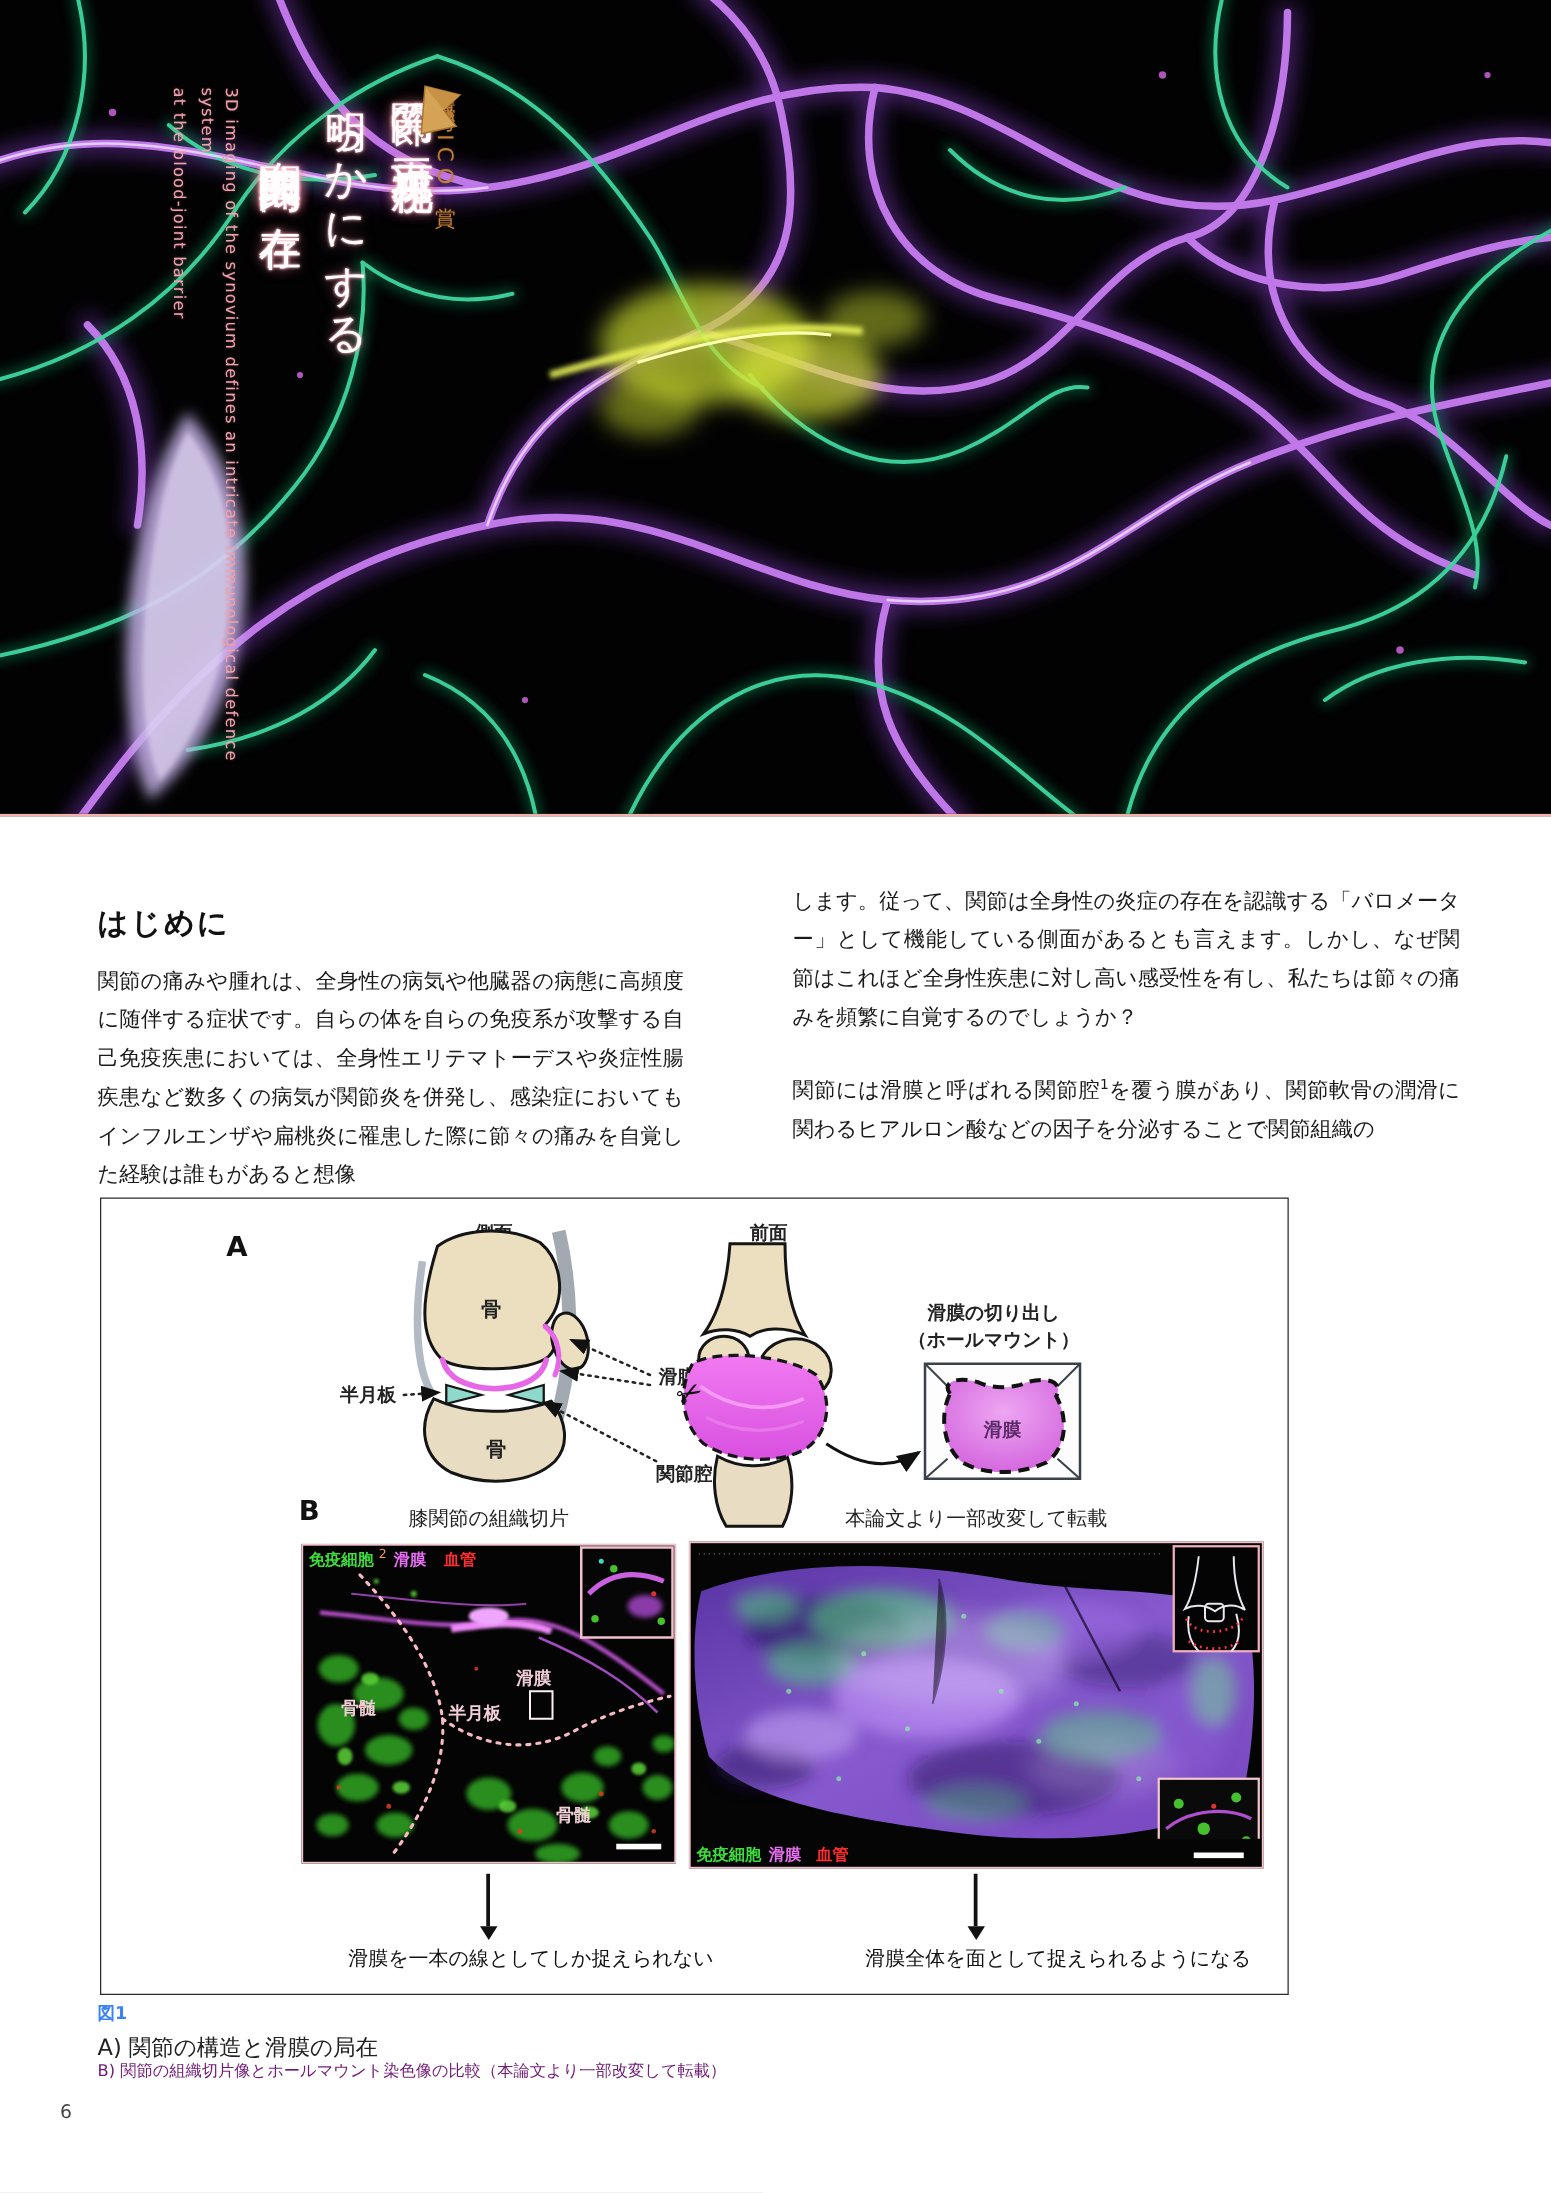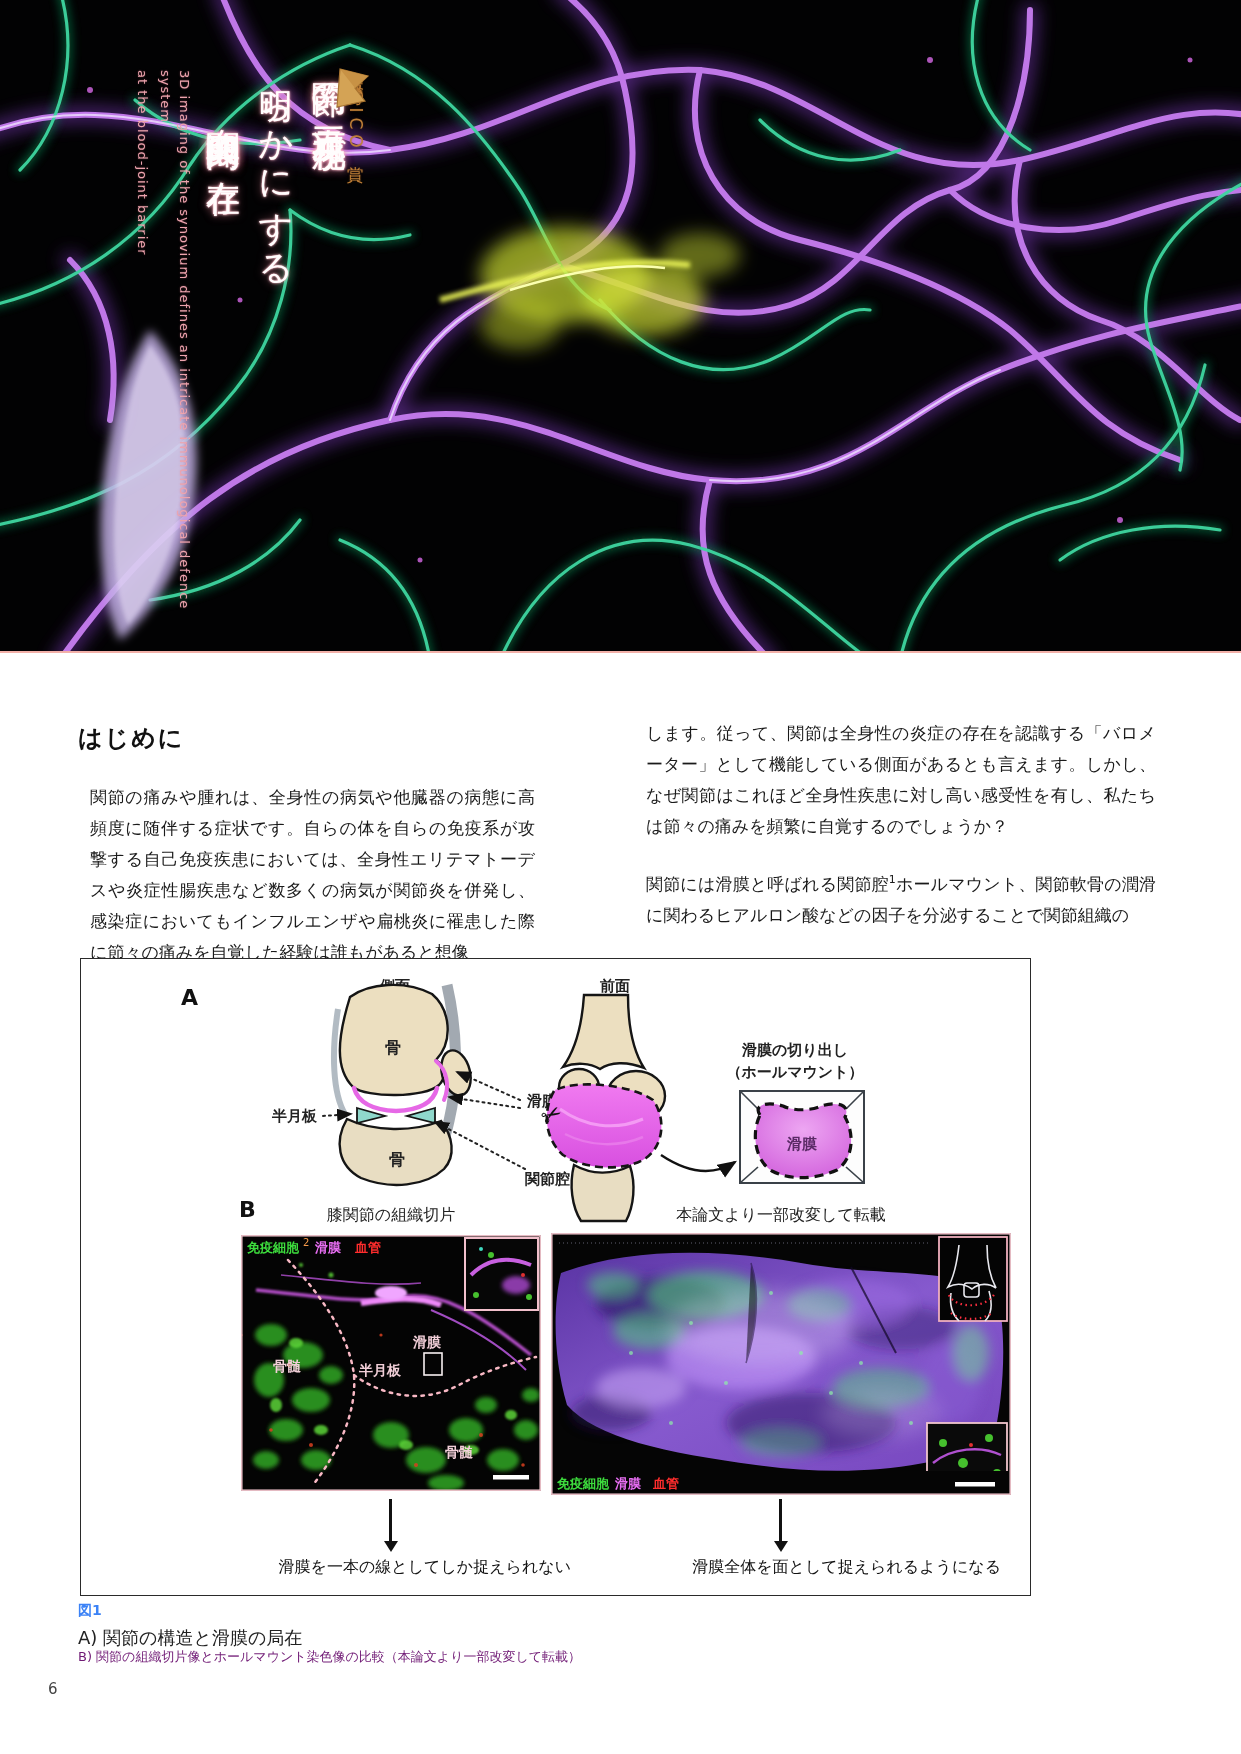--- a/index.html
+++ b/index.html
@@ -23,21 +23,21 @@
   .badge{position:absolute;left:334px;top:64px;width:44px;display:flex;
          flex-direction:column;align-items:center;gap:8px;}
   .badge-text{writing-mode:vertical-rl;font-size:17px;letter-spacing:5px;color:#c08038;
               text-shadow:0 0 2px rgba(160,90,20,.4);}
 
   
   .h-intro{position:absolute;left:78px;top:702px;font-size:24px;font-weight:bold;
            letter-spacing:2px;color:#111;}
   .col-l{position:absolute;left:78px;top:770px;width:469px;}
   .col-r{position:absolute;left:634px;top:706px;width:534px;}
-  .body-p{font-size:17px;line-height:31px;color:#1a1a1a;text-align:justify;margin:12px;}
+  .body-p{font-size:17px;line-height:31px;color:#1a1a1a;text-align:justify;margin:0;}
   .body-p + .body-p{margin-top:22px;}
   .body-p sup{font-size:11px;}
 
   
   .figbox{position:absolute;left:80px;top:958px;width:949px;height:636px;
           border:1px solid #2a2a2a;background:#fff;}
   .pb-label{position:absolute;font-size:22px;font-weight:bold;color:#111;}
   .pb-title{position:absolute;font-size:16px;color:#222;text-align:center;}
   .micro{position:absolute;}
   .fig-arrow{position:absolute;width:3px;height:42px;background:#111;}
@@ -153,21 +153,21 @@
   </div>
 
   <h2 class="h-intro">はじめに</h2>
 
   <div class="col-l">
     <p class="body-p">関節の痛みや腫れは、全身性の病気や他臓器の病態に高頻度に随伴する症状です。自らの体を自らの免疫系が攻撃する自己免疫疾患においては、全身性エリテマトーデスや炎症性腸疾患など数多くの病気が関節炎を併発し、感染症においてもインフルエンザや扁桃炎に罹患した際に節々の痛みを自覚した経験は誰もがあると想像</p>
   </div>
 
   <div class="col-r">
     <p class="body-p">します。従って、関節は全身性の炎症の存在を認識する「バロメーター」として機能している側面があるとも言えます。しかし、なぜ関節はこれほど全身性疾患に対し高い感受性を有し、私たちは節々の痛みを頻繁に自覚するのでしょうか？</p>
-    <p class="body-p"><span>関節には滑膜と呼ばれる関節腔</span><sup>1</sup><span>ホールマウント、関節軟骨の潤滑に関わるヒアルロン酸などの因子を分泌することで関節組織の</span></p>
+    <p class="body-p"><span>関節には滑膜と呼ばれる関節腔</span><sup>1</sup><span>を覆う膜があり、関節軟骨の潤滑に関わるヒアルロン酸などの因子を分泌することで関節組織の</span></p>
   </div>
 
   <div class="figbox">
 
     <svg class="abs" style="left:14px;top:10px;" width="905" height="262" viewBox="0 0 905 262">
       <defs>
         <marker id="ah" markerWidth="9" markerHeight="8" refX="7" refY="3.2" orient="auto">
           <path d="M0,0 L8,3.2 L0,6.4 Z" fill="#111"></path>
         </marker>
         <linearGradient id="pg" x1="0" y1="0" x2="0" y2="1">

